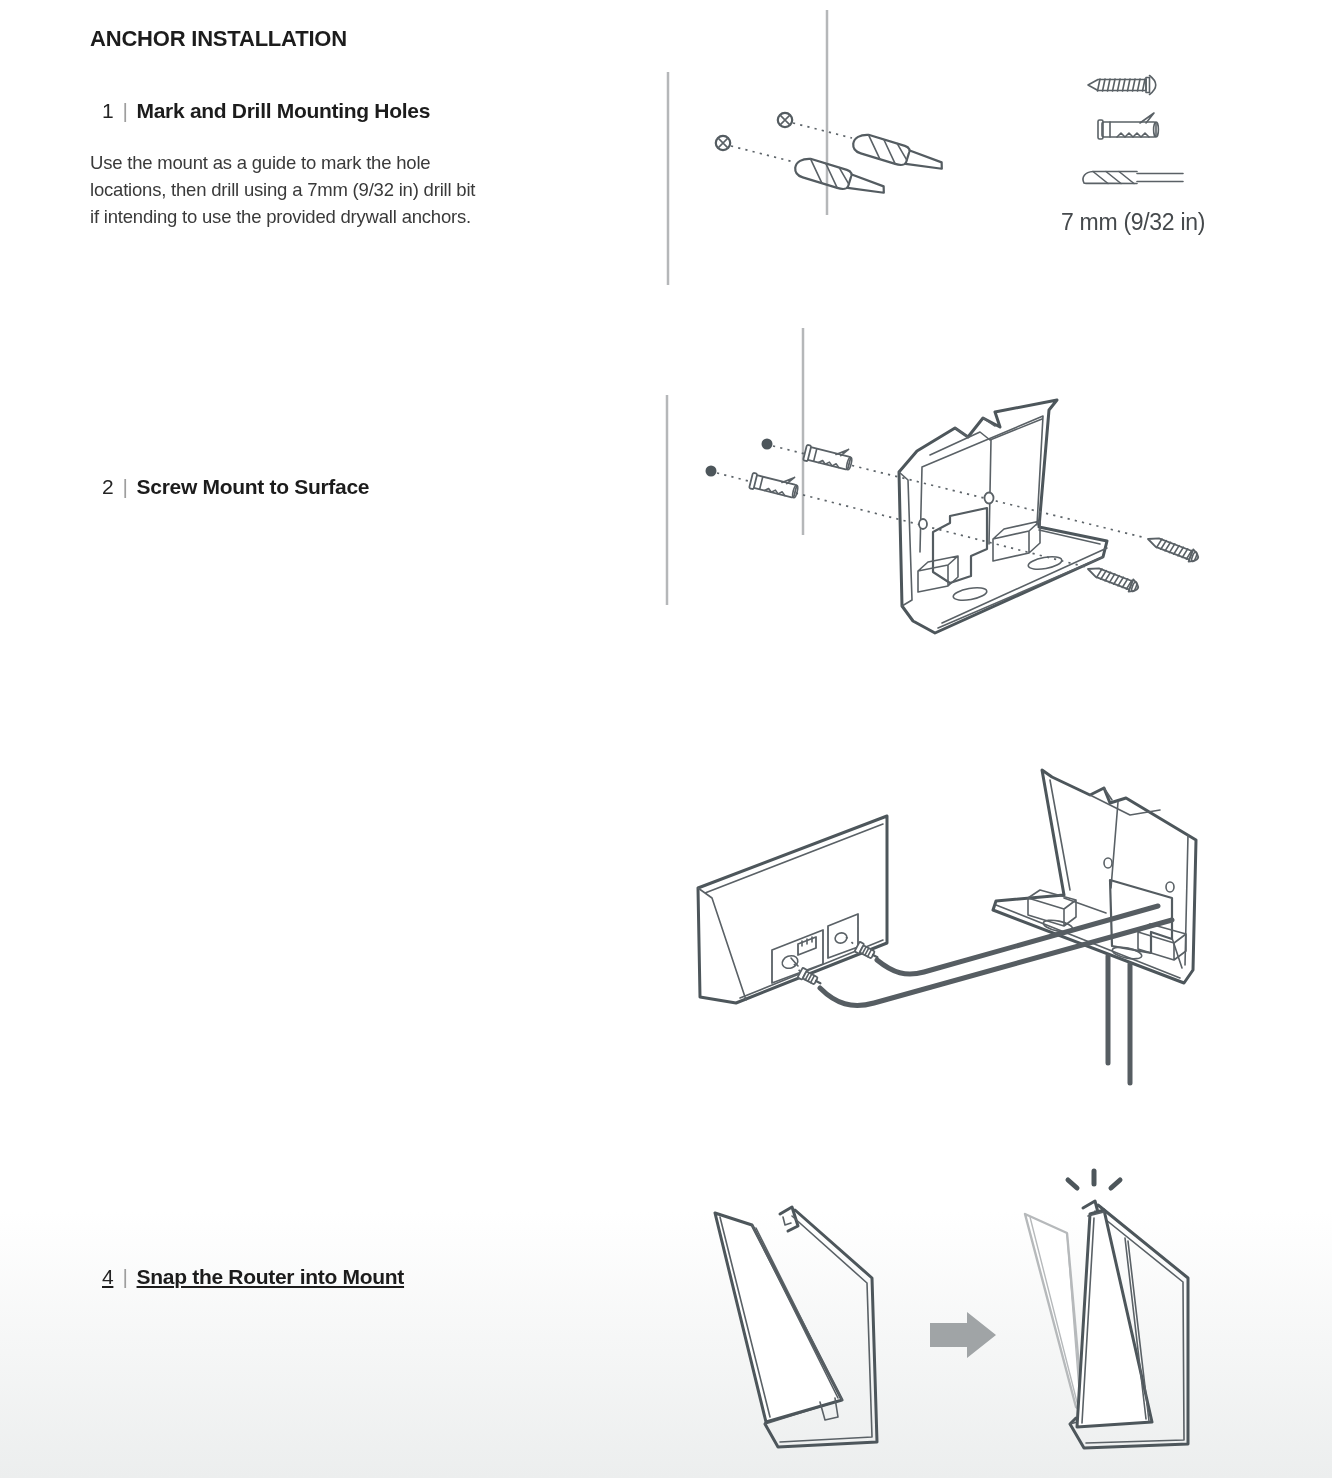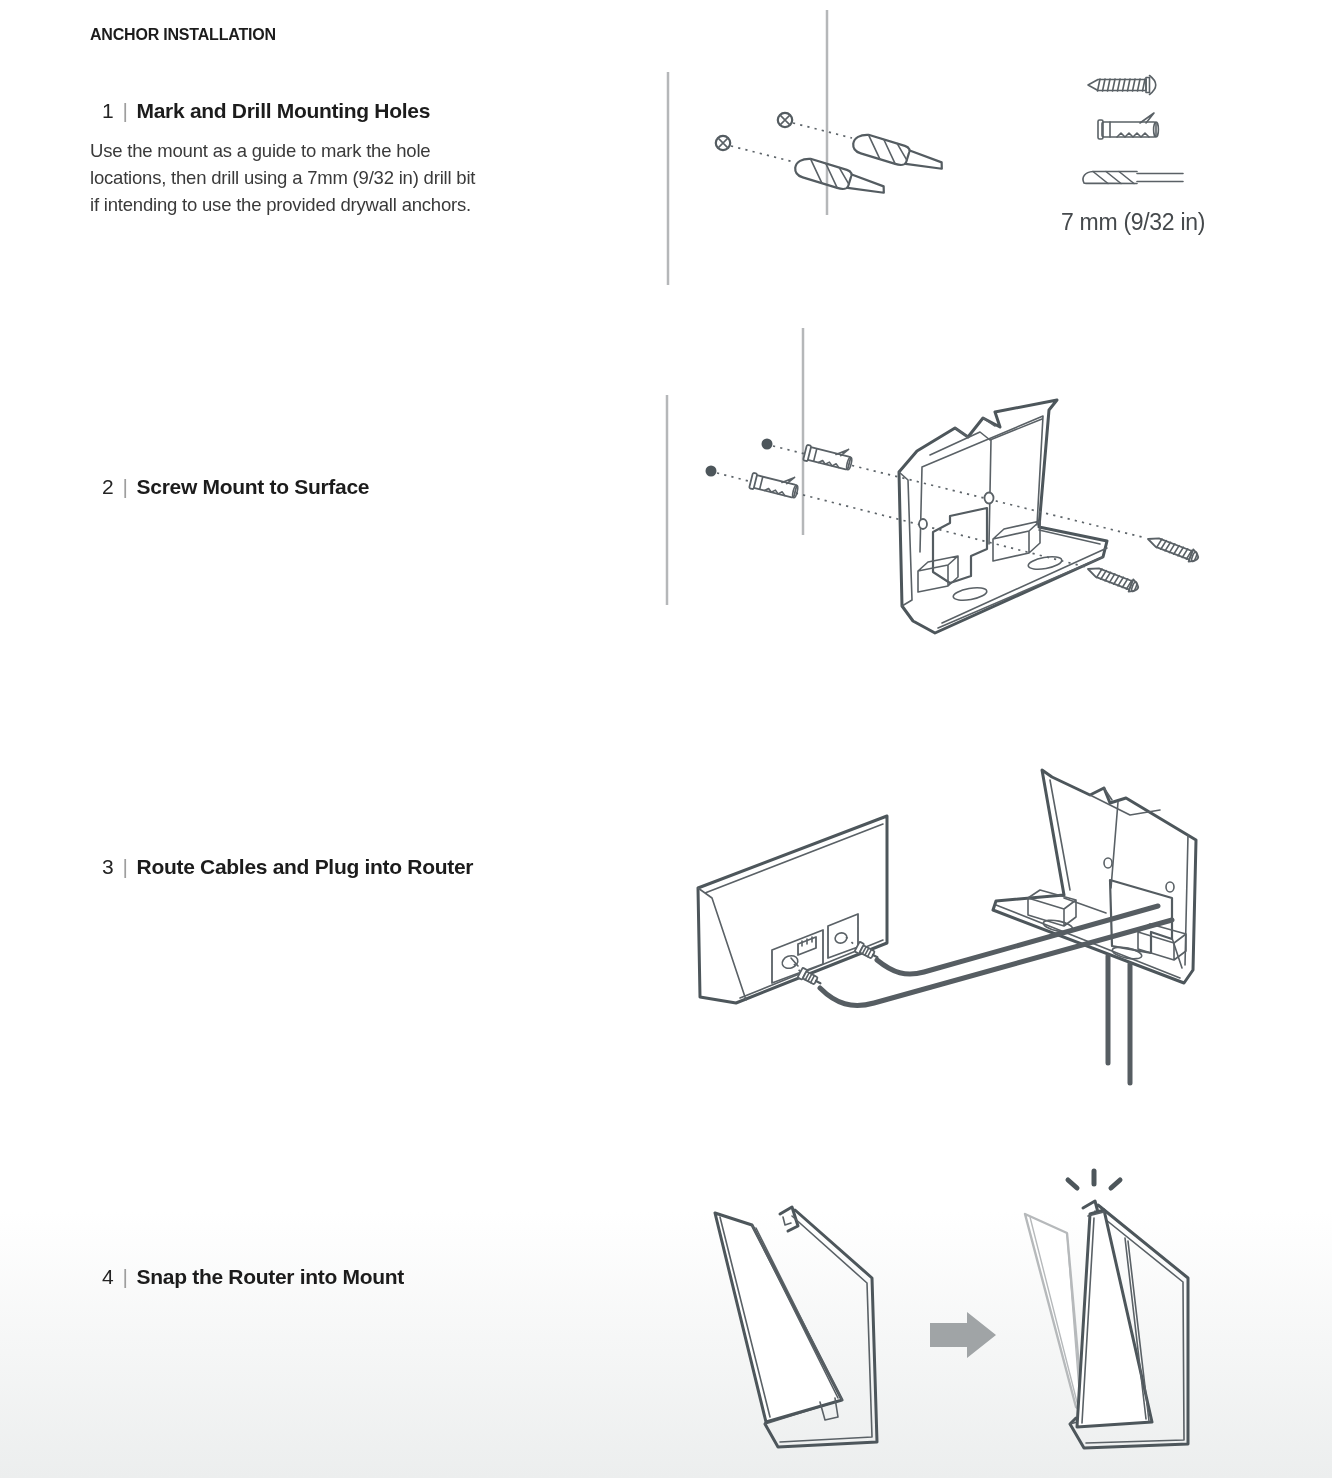--- a/index.html
+++ b/index.html
@@ -4,35 +4,35 @@
 <style>
   html,body { margin:0; padding:0; }
   body { font-family:"Liberation Sans","DejaVu Sans",sans-serif; }
   .page {
     position:relative; width:1332px; height:1478px; overflow:hidden;
     background:linear-gradient(to bottom,#ffffff 0%,#ffffff 82%,#ecEEee 100%);
     background:linear-gradient(to bottom,#ffffff 0%,#ffffff 82%,#eceeee 100%);
   }
   .doc-title {
     position:absolute; left:90px; top:26px;
-    font-size:16px; font-weight:bold; color:#1c1c1c; letter-spacing:-0.2px;
+    font-size:22px; font-weight:bold; color:#1c1c1c; letter-spacing:-0.2px;
   }
   .step-heading { position:absolute; left:102px; font-size:21px; color:#1c1c1c; letter-spacing:-0.3px; white-space:nowrap; }
   .step-heading .num { font-weight:400; color:#242424; }
   .step-heading .divider { font-weight:400; color:#9e9e9e; margin:0 9px; }
   .step-heading .t { font-weight:bold; }
   .step-body {
     position:absolute; left:90px; width:580px;
     font-size:18.5px; line-height:27px; color:#3a3a3a;
-    letter-spacing:-0.2px; white-space:pre-line;
+    letter-spacing:-0.2px; white-space:pre-line;margin-top:12px;
   }
   #h1 { top:99px; }  #b1 { top:137px; }
   #h2 { top:447px;margin-top:28px; } #b2 { top:485px; }
   #h3 { top:855px; } #b3 { top:893px; }
-  #h4 { top:1265px; } #b4 { top:1303px; }
+  #h4 { top:1265px;text-decoration:underline; } #b4 { top:1303px; }
   .fig { position:absolute; }
   #fig1 { left:650px; top:8px; }
   #fig2 { left:650px; top:320px; }
   #fig3 { left:660px; top:740px; }
   #fig4 { left:680px; top:1150px; }
   
   .s-main  { fill:#ffffff; stroke:#4d565b; stroke-width:3; stroke-linejoin:round; stroke-linecap:round; }
   .s-open  { fill:none; stroke:#4d565b; stroke-width:3; stroke-linejoin:round; stroke-linecap:round; }
   .s-det   { fill:none; stroke:#5a6166; stroke-width:1.6; stroke-linejoin:round; stroke-linecap:round; }
   .s-det2  { fill:none; stroke:#545c61; stroke-width:2.2; stroke-linejoin:round; stroke-linecap:round; }
@@ -58,23 +58,20 @@
     <span class="num">1</span><span class="divider">|</span><span class="t">Mark and Drill Mounting Holes</span>
   </div>
   <div class="step-body" id="b1">Use the mount as a guide to mark the hole
 locations, then drill using a 7mm (9/32 in) drill bit
 if intending to use the provided drywall anchors.</div>
 
   <div class="step-heading" id="h2">
     <span class="num">2</span><span class="divider">|</span><span class="t">Screw Mount to Surface</span>
   </div>
 
-  <div class="step-heading" id="h3">
-    <span class="num">3</span><span class="divider">|</span><span class="t">Route Cables and Plug into Router</span>
-  </div>
 
   <div class="step-heading" id="h4">
     <span class="num">4</span><span class="divider">|</span><span class="t">Snap the Router into Mount</span>
   </div>
 
   <svg class="fig" id="fig1" width="560" height="282" viewBox="0 0 560 282">
     <defs>
       <g id="big-drill">
         <path class="s-det2" d="M0 6 C-1 0 4 -5 12 -7 L50 -7 C55 -7 57 -4 56 -1 L56 8 C56 11 52 13 46 13 L10 13 C4 13 1 11 0 6 Z"></path>
         <path class="s-det" d="M12 -7 L30 13 M28 -7 L46 13 M42 -7 L56 6"></path>

